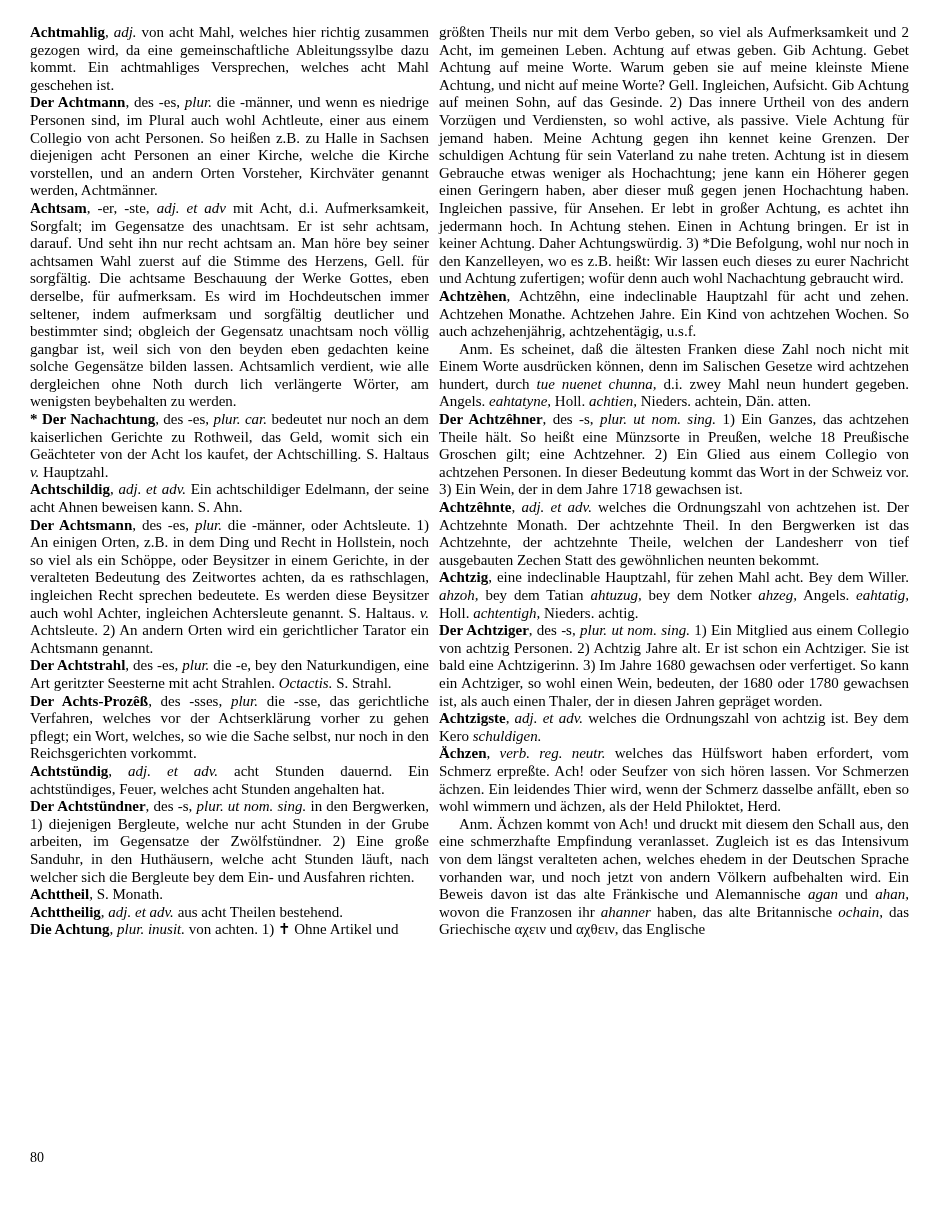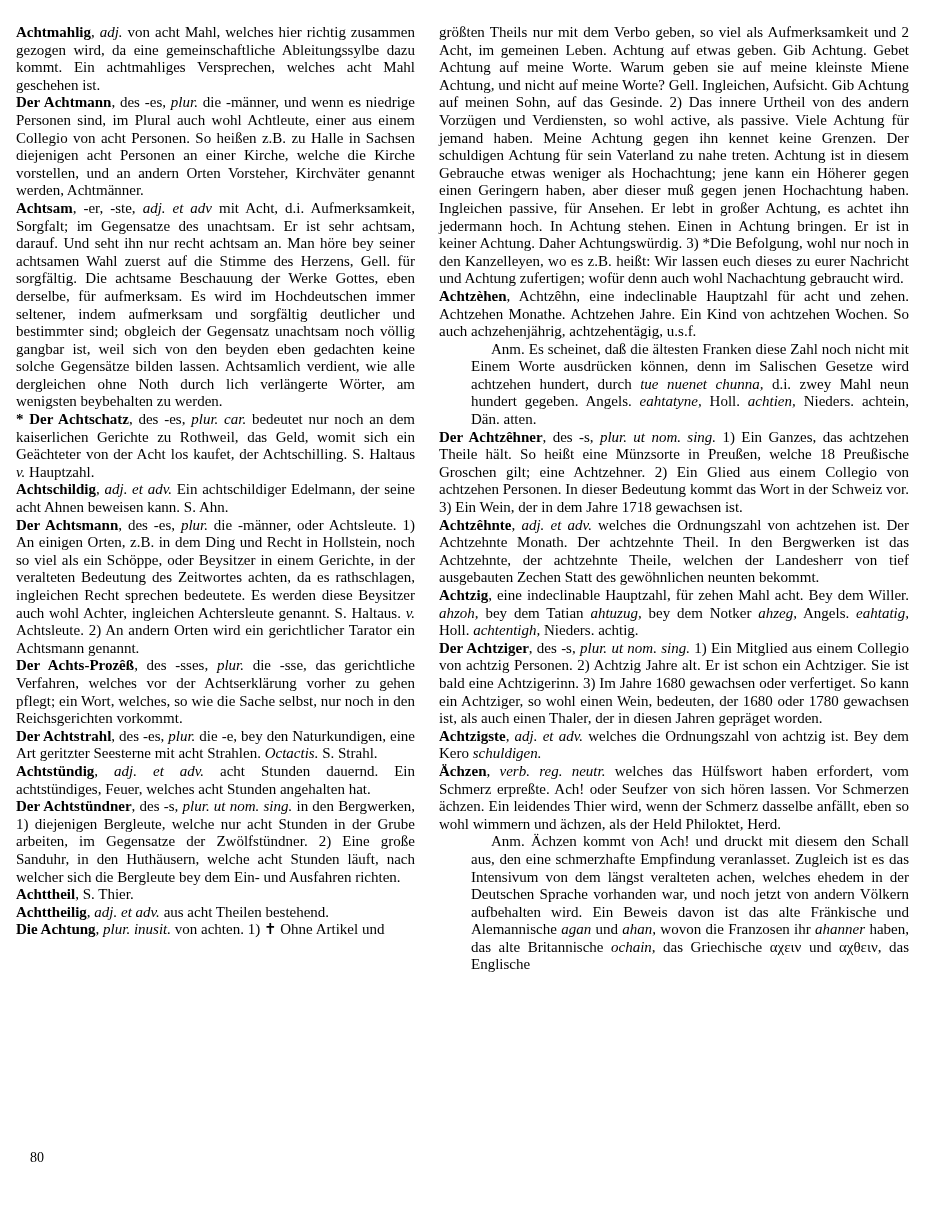--- a/index.html
+++ b/index.html
@@ -13,33 +13,32 @@
     width: 935px;
     height: 1210px;
     background: #ffffff;
     font-family: "Liberation Serif", "DejaVu Serif", serif;
     font-size: 15px;
     line-height: 17.6px;
     overflow: hidden;
   }
   .columns {
     display: flex;
-    padding: 24px 25px 0 16px;
-    gap: 24px;
+    padding: 24px 25px 0 30px;
+    gap: 10px;
   }
   .col { }
   .col-left  { width: 399px; }
   .col-right { width: 470px; }
   p.entry {
     margin: 0;
     text-align: justify;
   }
   p.entry.anm {
     text-indent: 20px;
-    margin-left: 32px;
   }
   .seg-b { font-weight: bold; }
   .seg-i { font-style: italic; }
   .seg-n { }
   .page-number {
     position: absolute;
     left: 30px;
     top: 1150px;
     font-size: 14px;
     line-height: 16px;
@@ -47,28 +46,28 @@
 </style>
 </head>
 <body>
 
 <div class="page">
   <div class="columns">
     <div class="col col-left">
         <p class="entry"><span class="seg-b">Achtmahlig</span><span class="seg-n">, </span><span class="seg-i">adj.</span><span class="seg-n"> von acht Mahl, welches hier richtig zusammen gezogen wird, da eine gemeinschaftliche Ableitungssylbe dazu kommt. Ein achtmahliges Versprechen, welches acht Mahl geschehen ist.</span></p>
         <p class="entry"><span class="seg-b">Der Achtmann</span><span class="seg-n">, des -es, </span><span class="seg-i">plur.</span><span class="seg-n"> die -männer, und wenn es niedrige Personen sind, im Plural auch wohl Achtleute, einer aus einem Collegio von acht Personen. So heißen z.B. zu Halle in Sachsen diejenigen acht Personen an einer Kirche, welche die Kirche vorstellen, und an andern Orten Vorsteher, Kirchväter genannt werden, Achtmänner.</span></p>
         <p class="entry"><span class="seg-b">Achtsam</span><span class="seg-n">, -er, -ste, </span><span class="seg-i">adj. et adv</span><span class="seg-n"> mit Acht, d.i. Aufmerksamkeit, Sorgfalt; im Gegensatze des unachtsam. Er ist sehr achtsam, darauf. Und seht ihn nur recht achtsam an. Man höre bey seiner achtsamen Wahl zuerst auf die Stimme des Herzens, Gell. für sorgfältig. Die achtsame Beschauung der Werke Gottes, eben derselbe, für aufmerksam. Es wird im Hochdeutschen immer seltener, indem aufmerksam und sorgfältig deutlicher und bestimmter sind; obgleich der Gegensatz unachtsam noch völlig gangbar ist, weil sich von den beyden eben gedachten keine solche Gegensätze bilden lassen. Achtsamlich verdient, wie alle dergleichen ohne Noth durch lich verlängerte Wörter, am wenigsten beybehalten zu werden.</span></p>
-        <p class="entry"><span class="seg-b">* Der Achtschatz</span><span class="seg-n">, des -es, </span><span class="seg-i">plur. car.</span><span class="seg-n"> bedeutet nur noch an dem kaiserlichen Gerichte zu Rothweil, das Geld, womit sich ein Geächteter von der Acht los kaufet, der Achtschilling. S. Haltaus </span><span class="seg-i">v.</span><span class="seg-n"> Hauptzahl.</span></p>
+        <p class="entry"><span class="seg-b">* Der Nachachtung</span><span class="seg-n">, des -es, </span><span class="seg-i">plur. car.</span><span class="seg-n"> bedeutet nur noch an dem kaiserlichen Gerichte zu Rothweil, das Geld, womit sich ein Geächteter von der Acht los kaufet, der Achtschilling. S. Haltaus </span><span class="seg-i">v.</span><span class="seg-n"> Hauptzahl.</span></p>
         <p class="entry"><span class="seg-b">Achtschildig</span><span class="seg-n">, </span><span class="seg-i">adj. et adv.</span><span class="seg-n"> Ein achtschildiger Edelmann, der seine acht Ahnen beweisen kann. S. Ahn.</span></p>
         <p class="entry"><span class="seg-b">Der Achtsmann</span><span class="seg-n">, des -es, </span><span class="seg-i">plur.</span><span class="seg-n"> die -männer, oder Achtsleute. 1) An einigen Orten, z.B. in dem Ding und Recht in Hollstein, noch so viel als ein Schöppe, oder Beysitzer in einem Gerichte, in der veralteten Bedeutung des Zeitwortes achten, da es rathschlagen, ingleichen Recht sprechen bedeutete. Es werden diese Beysitzer auch wohl Achter, ingleichen Achtersleute genannt. S. Haltaus. </span><span class="seg-i">v.</span><span class="seg-n"> Achtsleute. 2) An andern Orten wird ein gerichtlicher Tarator ein Achtsmann genannt.</span></p>
+        <p class="entry"><span class="seg-b">Der Achtstrahl</span><span class="seg-n">, des -es, </span><span class="seg-i">plur.</span><span class="seg-n"> die -e, bey den Naturkundigen, eine Art geritzter Seesterne mit acht Strahlen. </span><span class="seg-i">Octactis.</span><span class="seg-n"> S. Strahl.</span></p>
         <p class="entry"><span class="seg-b">Der Achts-Prozêß</span><span class="seg-n">, des -sses, </span><span class="seg-i">plur.</span><span class="seg-n"> die -sse, das gerichtliche Verfahren, welches vor der Achtserklärung vorher zu gehen pflegt; ein Wort, welches, so wie die Sache selbst, nur noch in den Reichsgerichten vorkommt.</span></p>
-        <p class="entry"><span class="seg-b">Der Achtstrahl</span><span class="seg-n">, des -es, </span><span class="seg-i">plur.</span><span class="seg-n"> die -e, bey den Naturkundigen, eine Art geritzter Seesterne mit acht Strahlen. </span><span class="seg-i">Octactis.</span><span class="seg-n"> S. Strahl.</span></p>
         <p class="entry"><span class="seg-b">Achtstündig</span><span class="seg-n">, </span><span class="seg-i">adj. et adv.</span><span class="seg-n"> acht Stunden dauernd. Ein achtstündiges, Feuer, welches acht Stunden angehalten hat.</span></p>
         <p class="entry"><span class="seg-b">Der Achtstündner</span><span class="seg-n">, des -s, </span><span class="seg-i">plur. ut nom. sing.</span><span class="seg-n"> in den Bergwerken, 1) diejenigen Bergleute, welche nur acht Stunden in der Grube arbeiten, im Gegensatze der Zwölfstündner. 2) Eine große Sanduhr, in den Huthäusern, welche acht Stunden läuft, nach welcher sich die Bergleute bey dem Ein- und Ausfahren richten.</span></p>
-        <p class="entry"><span class="seg-b">Achttheil</span><span class="seg-n">, S. Thier.</span></p>
+        <p class="entry"><span class="seg-b">Achttheil</span><span class="seg-n">, S. Monath.</span></p>
         <p class="entry"><span class="seg-b">Achttheilig</span><span class="seg-n">, </span><span class="seg-i">adj. et adv.</span><span class="seg-n"> aus acht Theilen bestehend.</span></p>
         <p class="entry"><span class="seg-b">Die Achtung</span><span class="seg-n">, </span><span class="seg-i">plur. inusit.</span><span class="seg-n"> von achten. 1) ✝ Ohne Artikel und</span></p>
       </div>
     <div class="col col-right">
         <p class="entry"><span class="seg-n">größten Theils nur mit dem Verbo geben, so viel als Aufmerksamkeit und 2 Acht, im gemeinen Leben. Achtung auf etwas geben. Gib Achtung. Gebet Achtung auf meine Worte. Warum geben sie auf meine kleinste Miene Achtung, und nicht auf meine Worte? Gell. Ingleichen, Aufsicht. Gib Achtung auf meinen Sohn, auf das Gesinde. 2) Das innere Urtheil von des andern Vorzügen und Verdiensten, so wohl active, als passive. Viele Achtung für jemand haben. Meine Achtung gegen ihn kennet keine Grenzen. Der schuldigen Achtung für sein Vaterland zu nahe treten. Achtung ist in diesem Gebrauche etwas weniger als Hochachtung; jene kann ein Höherer gegen einen Geringern haben, aber dieser muß gegen jenen Hochachtung haben. Ingleichen passive, für Ansehen. Er lebt in großer Achtung, es achtet ihn jedermann hoch. In Achtung stehen. Einen in Achtung bringen. Er ist in keiner Achtung. Daher Achtungswürdig. 3) *Die Befolgung, wohl nur noch in den Kanzelleyen, wo es z.B. heißt: Wir lassen euch dieses zu eurer Nachricht und Achtung zufertigen; wofür denn auch wohl Nachachtung gebraucht wird.</span></p>
         <p class="entry"><span class="seg-b">Achtzèhen</span><span class="seg-n">, Achtzêhn, eine indeclinable Hauptzahl für acht und zehen. Achtzehen Monathe. Achtzehen Jahre. Ein Kind von achtzehen Wochen. So auch achzehenjährig, achtzehentägig, u.s.f.</span></p>
         <p class="entry anm"><span class="seg-n">Anm. Es scheinet, daß die ältesten Franken diese Zahl noch nicht mit Einem Worte ausdrücken können, denn im Salischen Gesetze wird achtzehen hundert, durch </span><span class="seg-i">tue nuenet chunna,</span><span class="seg-n"> d.i. zwey Mahl neun hundert gegeben. Angels. </span><span class="seg-i">eahtatyne,</span><span class="seg-n"> Holl. </span><span class="seg-i">achtien,</span><span class="seg-n"> Nieders. achtein, Dän. atten.</span></p>
         <p class="entry"><span class="seg-b">Der Achtzêhner</span><span class="seg-n">, des -s, </span><span class="seg-i">plur. ut nom. sing.</span><span class="seg-n"> 1) Ein Ganzes, das achtzehen Theile hält. So heißt eine Münzsorte in Preußen, welche 18 Preußische Groschen gilt; eine Achtzehner. 2) Ein Glied aus einem Collegio von achtzehen Personen. In dieser Bedeutung kommt das Wort in der Schweiz vor. 3) Ein Wein, der in dem Jahre 1718 gewachsen ist.</span></p>
         <p class="entry"><span class="seg-b">Achtzêhnte</span><span class="seg-n">, </span><span class="seg-i">adj. et adv.</span><span class="seg-n"> welches die Ordnungszahl von achtzehen ist. Der Achtzehnte Monath. Der achtzehnte Theil. In den Bergwerken ist das Achtzehnte, der achtzehnte Theile, welchen der Landesherr von tief ausgebauten Zechen Statt des gewöhnlichen neunten bekommt.</span></p>
         <p class="entry"><span class="seg-b">Achtzig</span><span class="seg-n">, eine indeclinable Hauptzahl, für zehen Mahl acht. Bey dem Willer. </span><span class="seg-i">ahzoh,</span><span class="seg-n"> bey dem Tatian </span><span class="seg-i">ahtuzug,</span><span class="seg-n"> bey dem Notker </span><span class="seg-i">ahzeg,</span><span class="seg-n"> Angels. </span><span class="seg-i">eahtatig,</span><span class="seg-n"> Holl. </span><span class="seg-i">achtentigh,</span><span class="seg-n"> Nieders. achtig.</span></p>

